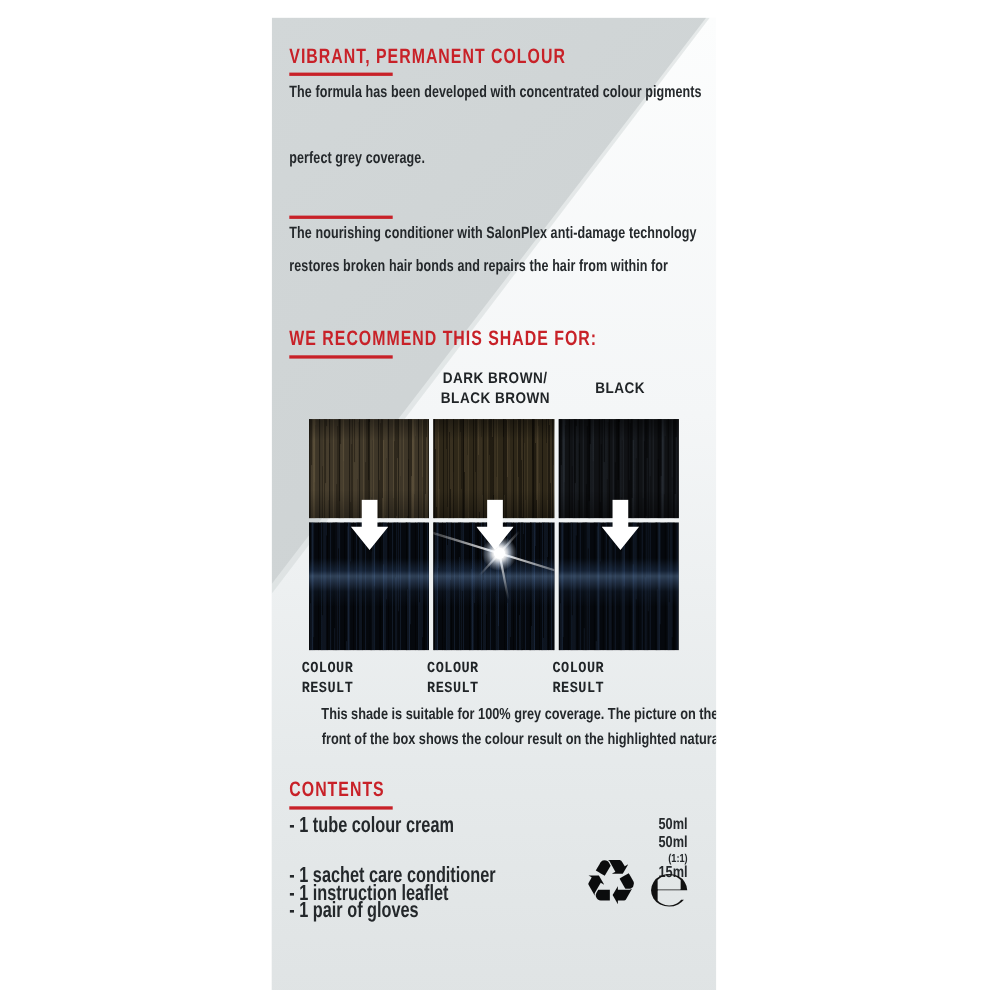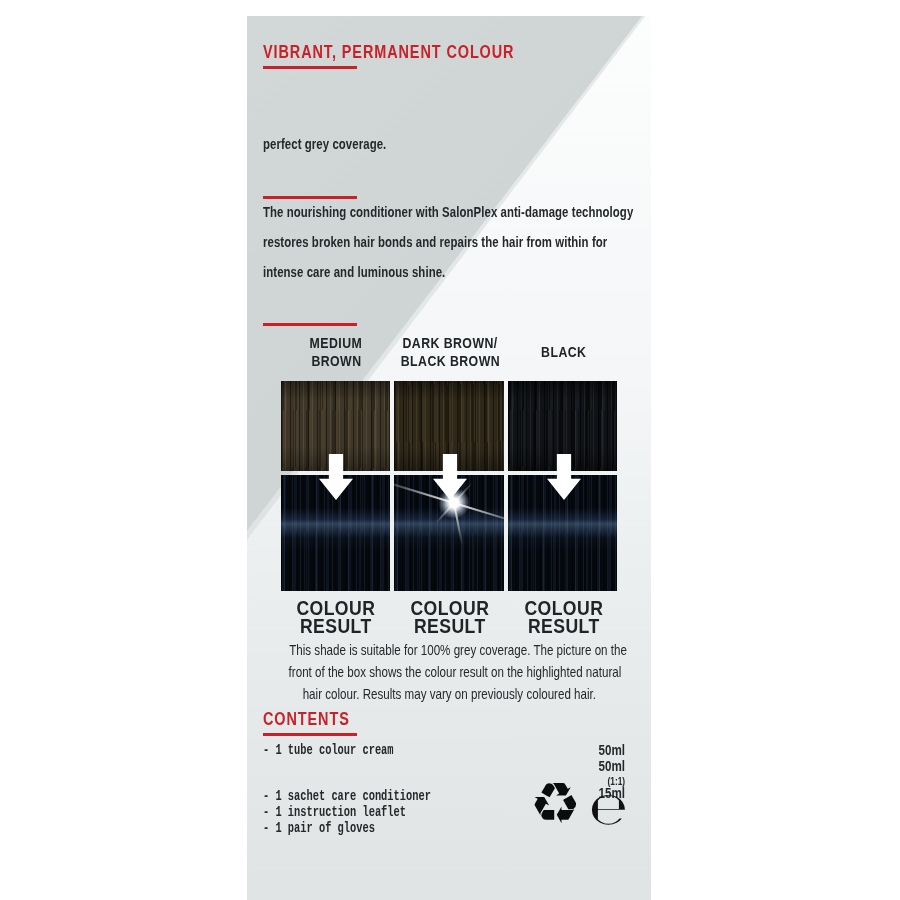--- a/index.html
+++ b/index.html
@@ -12,21 +12,21 @@
   .tri{position:absolute;inset:0;background:linear-gradient(135deg,#d2d7d8 0%,#cdd2d3 60%,#c9ced0 100%);
        clip-path:polygon(0 0,97.8% 0,0 57.2%);}
   .cond{display:inline-block;transform:scaleX(0.76);transform-origin:0 50%;white-space:nowrap;}
   .cond-c{display:inline-block;transform:scaleX(0.8);transform-origin:50% 50%;white-space:nowrap;}
   .cond-r{display:inline-block;transform:scaleX(0.8);transform-origin:100% 50%;white-space:nowrap;}
   .h{position:absolute;left:16px;font-size:19px;font-weight:700;letter-spacing:1.2px;
      color:#c82128;line-height:20px;}
   .rule{position:absolute;left:16px;width:94px;height:3px;background:#c82128;}
   .bl{position:absolute;left:16px;font-size:15px;font-weight:700;color:#24282b;
       line-height:16px;letter-spacing:.1px;}
-  .cl{position:absolute;left:0;width:100%;text-align:center;font-size:14.5px;font-weight:400;
+  .cl{position:absolute;left:0;width:100%;text-align:center;font-size:14.5px;font-weight:700;
       color:#24282b;line-height:15px;}
   .shade-label{position:absolute;top:315px;height:42px;width:130px;display:flex;
       flex-direction:column;justify-content:center;align-items:center;
       font-size:14px;font-weight:700;letter-spacing:.5px;color:#202427;}
   .shade-label .lline{line-height:18px;text-align:center;}
   .shade-label .lline span{display:inline-block;transform:scaleX(0.88);transform-origin:50% 50%;white-space:nowrap;}
   .swrow{position:absolute;left:34px;width:336px;display:flex;gap:4px;}
   .sw{flex:1;position:relative;overflow:hidden;}
   .nat1{background:
     linear-gradient(to bottom,rgba(0,0,0,.38),rgba(0,0,0,0) 22%,rgba(0,0,0,0) 72%,rgba(0,0,0,.32)),
@@ -43,24 +43,24 @@
     repeating-linear-gradient(90deg,rgba(0,0,0,.6) 0 1px,rgba(0,0,0,0) 1px 4px,rgba(70,80,92,.28) 4px 5px,rgba(0,0,0,0) 5px 9px),
     repeating-linear-gradient(91deg,rgba(4,5,7,.6) 0 3px,rgba(34,39,46,.4) 3px 6px,rgba(0,0,0,0) 6px 13px),
     #101215;}
   .res{background:
     linear-gradient(to bottom,rgba(0,0,0,0) 28%,rgba(58,92,140,.30) 38%,rgba(120,160,210,.38) 42%,rgba(90,125,175,.34) 46%,rgba(30,48,75,.22) 54%,rgba(0,0,0,0) 66%),
     repeating-linear-gradient(90deg,rgba(0,0,0,.5) 0 1px,rgba(0,0,0,0) 1px 3px,rgba(60,90,135,.22) 3px 4px,rgba(0,0,0,0) 4px 8px),
     repeating-linear-gradient(90.5deg,rgba(3,6,10,.6) 0 2px,rgba(24,36,54,.45) 2px 5px,rgba(0,0,0,0) 5px 11px),
     #05080d;}
   .arrow{position:absolute;width:34px;height:46px;background:#ffffff;z-index:5;
     clip-path:polygon(29% 0,71% 0,71% 54%,100% 54%,50% 100%,0 54%,29% 54%);}
-  .result-label{position:absolute;top:583px;width:130px;text-align:center;
-    font-size:20px;font-weight:700;letter-spacing:.5px;color:#202427;line-height:18px;}
+  .result-label{position:absolute;top:583px;width:130px;
+    font-size:14px;font-weight:700;letter-spacing:.5px;color:#202427;line-height:18px;font-family:Liberation Mono, monospace;}
   .result-label span{display:inline-block;transform:scaleX(0.88);white-space:nowrap;}
-  .item{position:absolute;left:16px;font-size:14px;font-weight:700;color:#24282b;line-height:15px;font-family:Liberation Mono, monospace;}
+  .item{position:absolute;left:16px;font-size:20px;font-weight:700;color:#24282b;line-height:15px;}
   .item span{display:inline-block;transform:scaleX(0.74);transform-origin:0 50%;white-space:nowrap;}
   .val{position:absolute;right:26px;font-size:14.5px;font-weight:700;color:#24282b;
        line-height:15px;text-align:right;}
   .ratio{position:absolute;right:26px;font-size:10.5px;font-weight:700;color:#24282b;text-align:right;}
   .recycle{position:absolute;left:283px;top:757px;font-family:"DejaVu Sans",sans-serif;
        font-size:57px;line-height:60px;color:#0b0c0d;}
   .emark{position:absolute;left:342px;top:770px;font-family:"DejaVu Sans","DejaVu Serif",serif;
        font-size:45px;line-height:46px;color:#111;}
   .sparkle{position:absolute;left:55%;top:24%;width:0;height:0;z-index:4;}
   .ray{position:absolute;height:2px;background:linear-gradient(90deg,rgba(255,255,255,0),rgba(255,255,255,.95),rgba(255,255,255,0));}
@@ -73,33 +73,30 @@
 </style>
 </head>
 <body>
 
 <div class="panel">
   <div class="tri-soft"></div>
   <div class="tri"></div>
 
   <div class="h" style="top:26px"><span class="cond">VIBRANT, PERMANENT COLOUR</span></div>
   <div class="rule" style="top:50px"></div>
+  <div class="bl" style="top:60px"><span class="cond">The formula has been developed with concentrated colour pigments</span></div>
   <div class="bl" style="top:120px"><span class="cond">perfect grey coverage.</span></div>
 
   <div class="rule" style="top:180px"></div>
   <div class="bl" style="top:218px"><span class="cond">restores broken hair bonds and repairs the hair from within for</span></div>
   <div class="bl" style="top:188px"><span class="cond">The nourishing conditioner with SalonPlex anti-damage technology</span></div>
-  <div class="bl" style="top:248px"><span class="cond">intense care and luminous shine.</span></div>
 
+  <div class="h" style="top:283px"><span class="cond">WE RECOMMEND THIS SHADE FOR:</span></div>
   <div class="rule" style="top:307px"></div>
 
-  <div class="shade-label" style="left:24px">
-    <div class="lline"><span>MEDIUM</span></div>
-    <div class="lline"><span>BROWN</span></div>
-  </div>
   <div class="shade-label" style="left:252px">
     <div class="lline"><span>BLACK</span></div>
 
   </div>
   <div class="shade-label" style="left:138px">
     <div class="lline"><span>DARK BROWN/</span></div>
     <div class="lline"><span>BLACK BROWN</span></div>
   </div>
 
   <div class="swrow" style="top:365px;height:90px">
@@ -134,21 +131,20 @@
     <div><span>COLOUR</span></div>
     <div><span>RESULT</span></div>
   </div>
   <div class="result-label" style="left:252px">
     <div><span>COLOUR</span></div>
     <div><span>RESULT</span></div>
   </div>
 
   <div class="cl" style="top:627px"><span class="cond-c">This shade is suitable for 100% grey coverage. The picture on the</span></div>
   <div class="cl" style="top:649px"><span class="cond-c">front of the box shows the colour result on the highlighted natural</span></div>
-  <div class="cl" style="top:671px"><span class="cond-c">hair colour. Results may vary on previously coloured hair.</span></div>
 
   <div class="h" style="top:693px"><span class="cond">CONTENTS</span></div>
   <div class="rule" style="top:717px"></div>
 
   <div class="item" style="top:727px"><span>- 1 tube colour cream</span></div>
   <div class="item" style="top:773px"><span>- 1 sachet care conditioner</span></div>
   <div class="item" style="top:789px"><span>- 1 instruction leaflet</span></div>
   <div class="item" style="top:805px"><span>- 1 pair of gloves</span></div>
 
   <div class="val" style="top:727px"><span class="cond-r">50ml</span></div>

